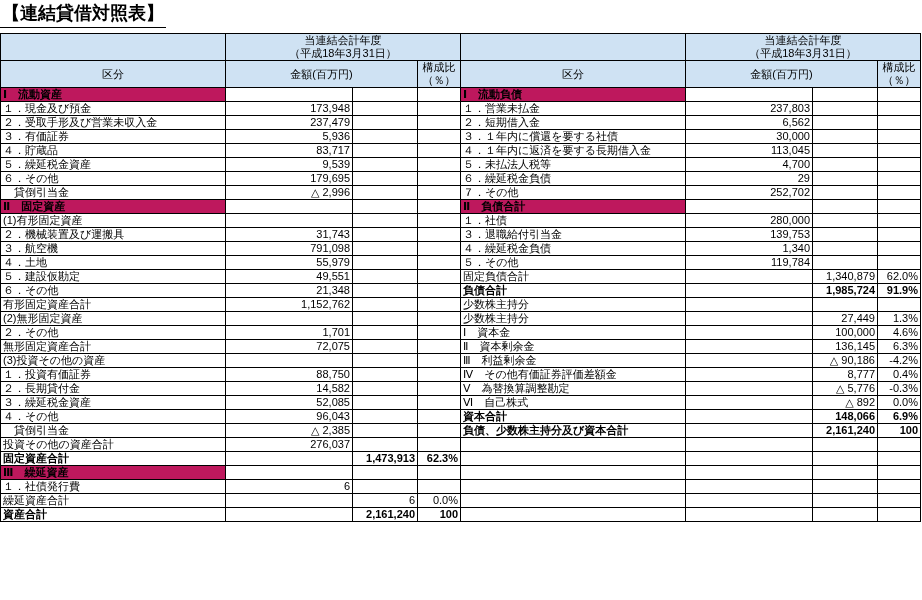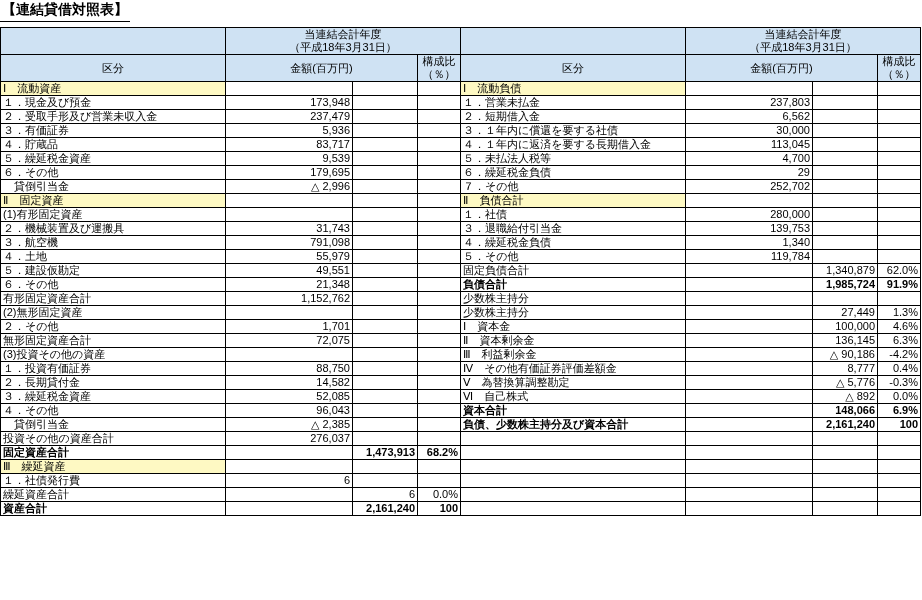--- a/index.html
+++ b/index.html
@@ -1,24 +1,24 @@
 <!DOCTYPE html>
 <html><head>
 <meta charset="utf-8">
 <style>
   html,body{margin:0;padding:0;background:#ffffff;}
   body{font-family:"Liberation Sans","DejaVu Sans",sans-serif;font-size:11px;color:#000;}
   #page{width:922px;height:600px;position:relative;overflow:hidden;}
-  .title{font-weight:bold;font-size:14px;padding:1px 2px 2px 2px;display:inline-block;border-bottom:1px solid #000;}
+  .title{font-weight:bold;font-size:18px;padding:1px 2px 2px 2px;display:inline-block;border-bottom:1px solid #000;}
   table{border-collapse:collapse;table-layout:fixed;}
   td{border:1px solid #000;padding:0 2px;height:13px;line-height:13px;font-size:11px;vertical-align:middle;overflow:hidden;white-space:nowrap;}
   .hdr{background:#cfe2f3;text-align:center;font-size:11px;}
   .hdr2{background:#cfe2f3;text-align:center;}
   .sec-asset{background:#f7cbac;}
-  .sec-yellow{background:#fef9c3;}
+  .sec-yellow{background:#be185d;font-weight:bold;}
   .num{text-align:right;}
   .b{font-weight:bold;}
 </style>
 </head>
 <body>
 
 <div id="page">
 
   <div class="title">【連結貸借対照表】</div>
 
@@ -319,21 +319,21 @@
           <td class="num"></td>
           <td class=""></td>
           <td class="num"></td>
           <td class="num"></td>
           <td class="num"></td>
         </tr>
         <tr>
           <td class=" b">固定資産合計</td>
           <td class="num b"></td>
           <td class="num b">1,473,913</td>
-          <td class="num b">68.2%</td>
+          <td class="num b">62.3%</td>
           <td class=""></td>
           <td class="num"></td>
           <td class="num"></td>
           <td class="num"></td>
         </tr>
         <tr>
           <td class="sec-yellow">Ⅲ　繰延資産</td>
           <td class="num"></td>
           <td class="num"></td>
           <td class="num"></td>

